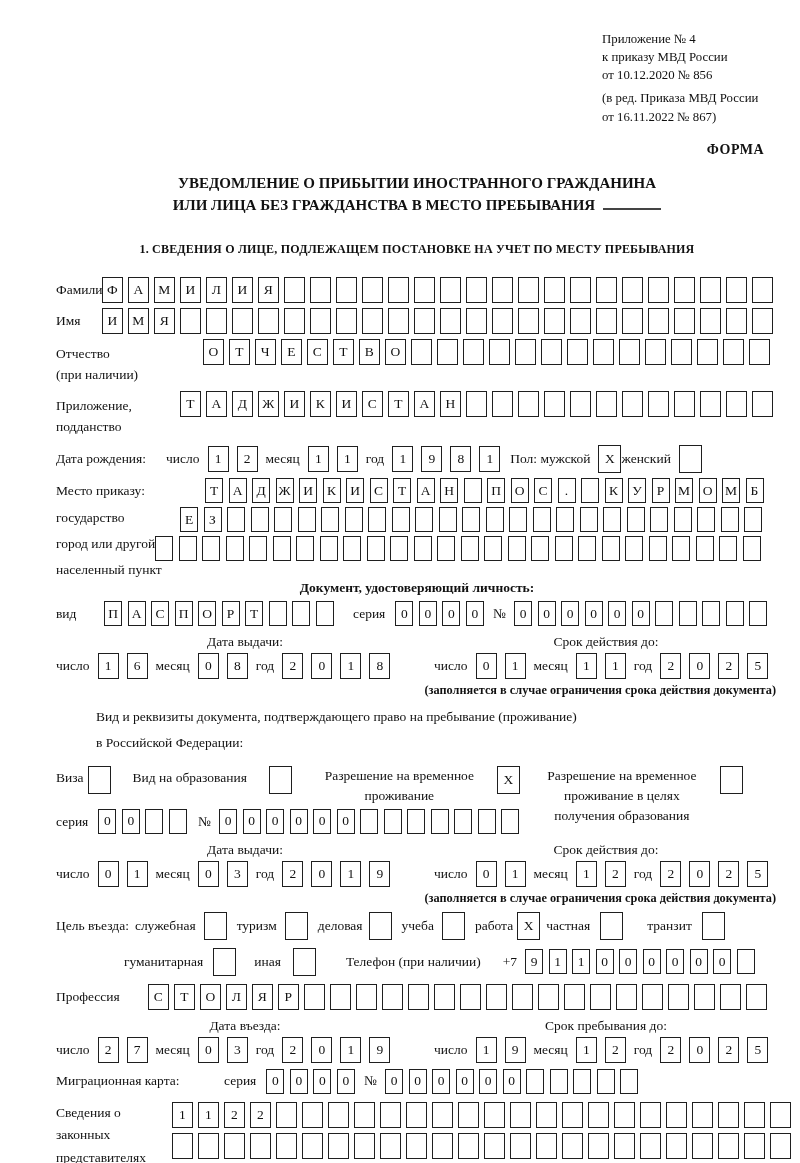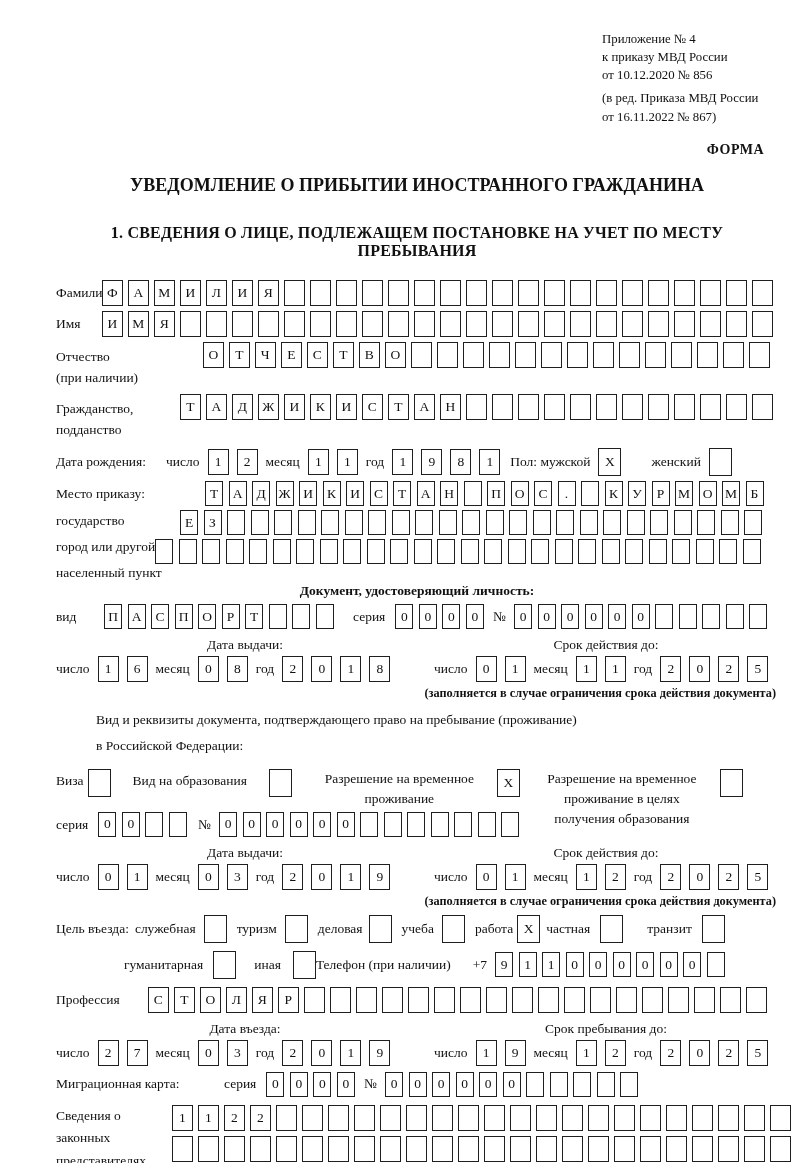--- a/index.html
+++ b/index.html
@@ -10,23 +10,23 @@
     color:#111; font-size:13.5px;
   }
   .page { width:800px; height:1163px; padding:30px 22px 0 56px; }
 
   
   .hdr { width:170px; margin-left:auto; margin-right:6px; font-size:12.8px; line-height:1.42; }
   .hdr .gap { height:5px; }
   .forma { text-align:right; font-weight:bold; font-size:14px; margin:16px 14px 0 0; letter-spacing:.5px; }
 
   
-  .title { text-align:center; font-weight:bold; font-size:18px; line-height:1.5; margin-top:14px; }
+  .title { text-align:center; font-weight:bold; font-size:15px; line-height:1.5; margin-top:14px; }
   .blank-line { display:inline-block; width:58px; border-bottom:2px solid #444; height:1em; vertical-align:baseline; margin-left:8px; }
-  .sec-heading { text-align:center; font-weight:bold; font-size:16px; margin-top:25px; letter-spacing:.2px; }
+  .sec-heading { text-align:center; font-weight:bold; font-size:12px; margin-top:25px; letter-spacing:.2px; }
 
   .formbody { margin-top:20px; }
 
   .row { display:flex; align-items:flex-start; margin-bottom:5px; }
   .lbl { white-space:nowrap; padding-top:5px; }
   .lbl2 { line-height:1.55; padding-top:5px; }
 
   
   .cells { display:inline-flex; flex:none; }
   .cells .cell {
@@ -70,20 +70,21 @@
     <div>к приказу МВД России</div>
     <div>от 10.12.2020 № 856</div>
     <div class="gap"></div>
     <div>(в ред. Приказа МВД России</div>
     <div>от 16.11.2022 № 867)</div>
   </div>
   <div class="forma">ФОРМА</div>
 
   <div class="title">
     <div>УВЕДОМЛЕНИЕ О ПРИБЫТИИ ИНОСТРАННОГО ГРАЖДАНИНА</div>
+    <div><span>ИЛИ ЛИЦА БЕЗ ГРАЖДАНСТВА В МЕСТО ПРЕБЫВАНИЯ</span><span class="blank-line"></span></div>
   </div>
 
   <div class="sec-heading">1. СВЕДЕНИЯ О ЛИЦЕ, ПОДЛЕЖАЩЕМ ПОСТАНОВКЕ НА УЧЕТ ПО МЕСТУ ПРЕБЫВАНИЯ</div>
 
   <div class="formbody">
 
     <div class="row">
       <span class="lbl" style="width:46px;">Фамилия</span>
       <span class="cells">
           <span class="cell">Ф</span>
@@ -173,21 +174,21 @@
           <span class="cell"></span>
           <span class="cell"></span>
           <span class="cell"></span>
           <span class="cell"></span>
           <span class="cell"></span>
         </span>
     </div>
 
     <div class="row">
       <span class="lbl2" style="width:124px;">
-        <span>Гражданство,</span><br>
+        <span>Приложение,</span><br>
         <span>подданство</span>
       </span>
       <span class="cells">
           <span class="cell">Т</span>
           <span class="cell">А</span>
           <span class="cell">Д</span>
           <span class="cell">Ж</span>
           <span class="cell">И</span>
           <span class="cell">К</span>
           <span class="cell">И</span>
@@ -227,21 +228,21 @@
         <span class="cells d">
             <span class="cell">1</span>
             <span class="cell">9</span>
             <span class="cell">8</span>
             <span class="cell">1</span>
           </span>
         <span class="w" style="padding-left:2px;">Пол: мужской</span>
         <span class="cells c">
             <span class="cell">X</span>
           </span>
-        <span class="w" style="padding-left:30px;">женский</span>
+        <span class="w" style="padding-left:0;">женский</span>
         <span class="cells c">
             <span class="cell"></span>
           </span>
       </span>
     </div>
 
     <div class="bp">
       <div class="bp-labels">
         <div>Место приказу:</div>
         <div>государство</div>
@@ -563,21 +564,21 @@
 
     <div class="row" style="align-items:center; margin-top:8px;">
       <span style="margin-left:68px;">гуманитарная</span>
       <span class="cells c" style="margin-left:10px;">
           <span class="cell"></span>
         </span>
       <span style="margin-left:18px;">иная</span>
       <span class="cells c" style="margin-left:12px;">
           <span class="cell"></span>
         </span>
-      <span style="">Телефон (при наличии)</span>
+      <span style="margin-left:30px;">Телефон (при наличии)</span>
       <span style="margin-left:22px; margin-right:8px;">+7</span>
       <span class="cells t">
           <span class="cell">9</span>
           <span class="cell">1</span>
           <span class="cell">1</span>
           <span class="cell">0</span>
           <span class="cell">0</span>
           <span class="cell">0</span>
           <span class="cell">0</span>
           <span class="cell">0</span>

